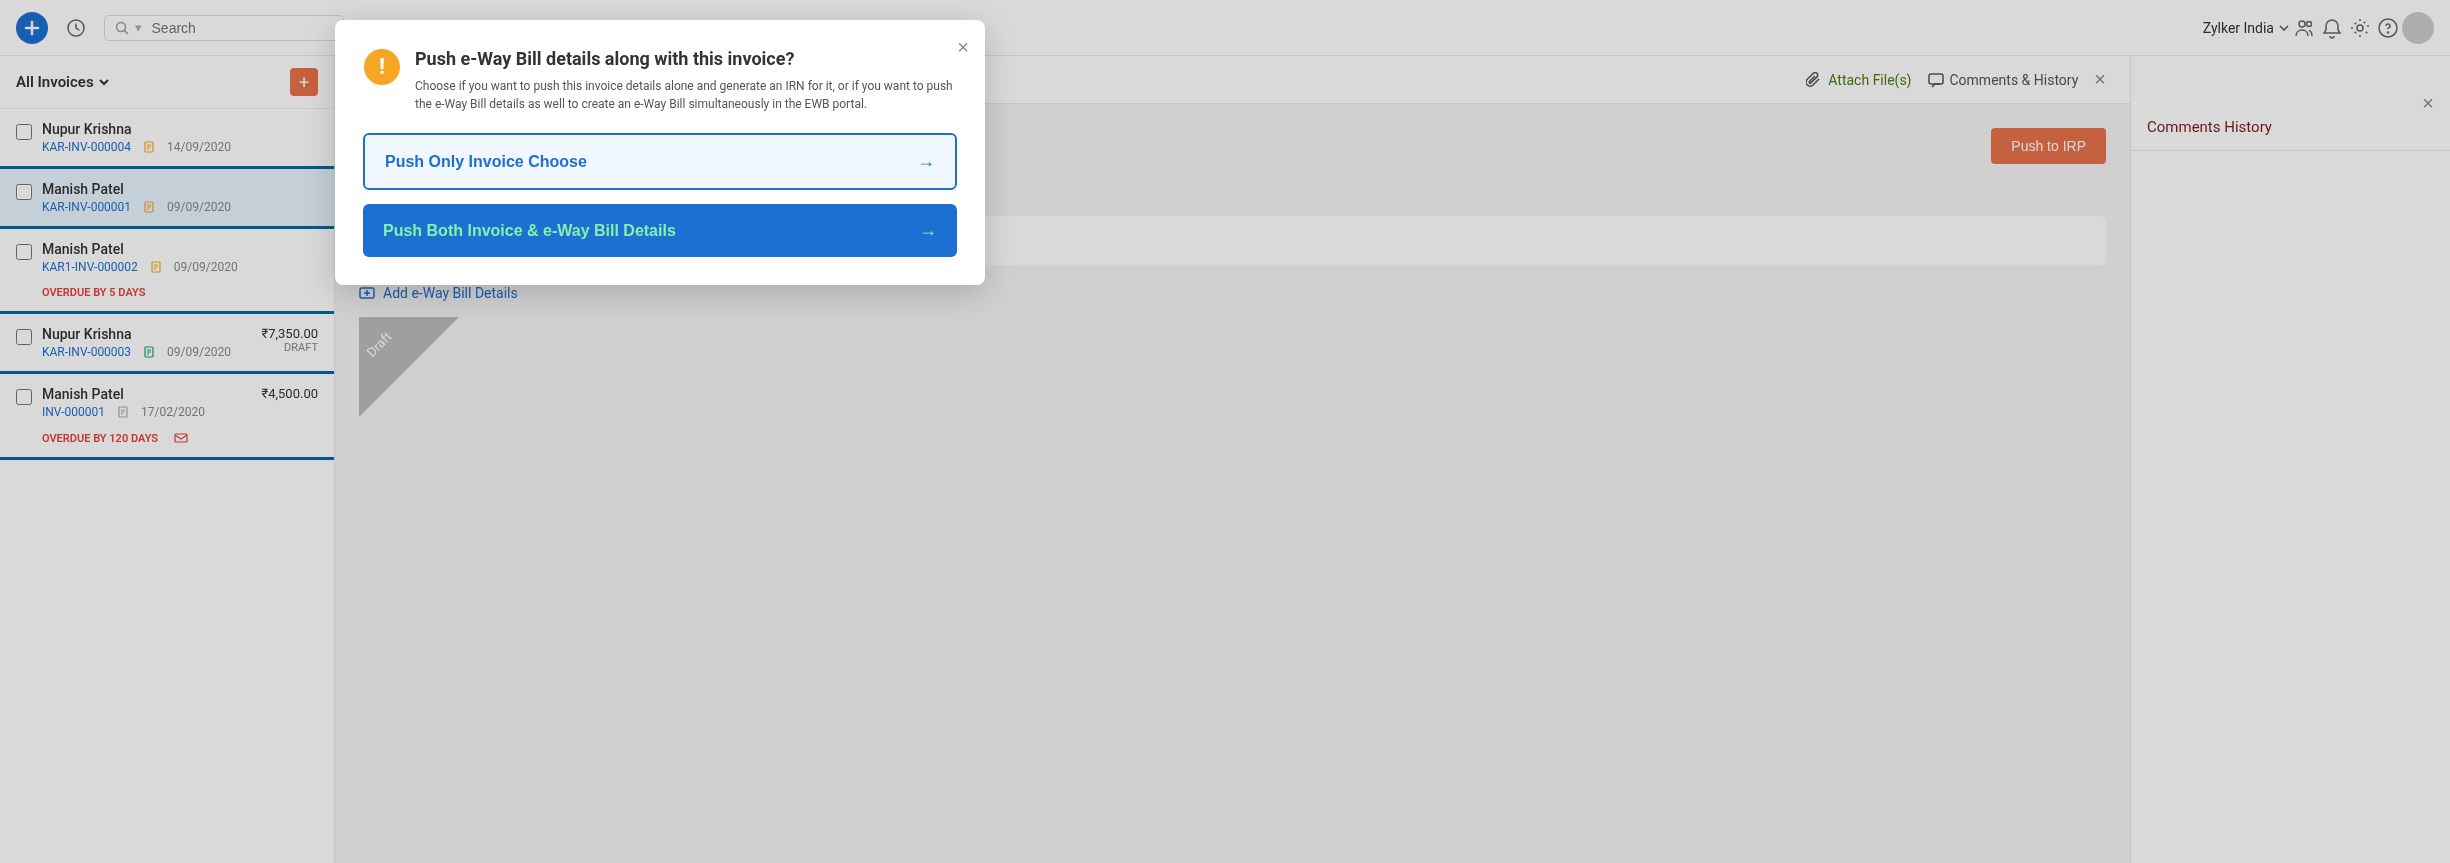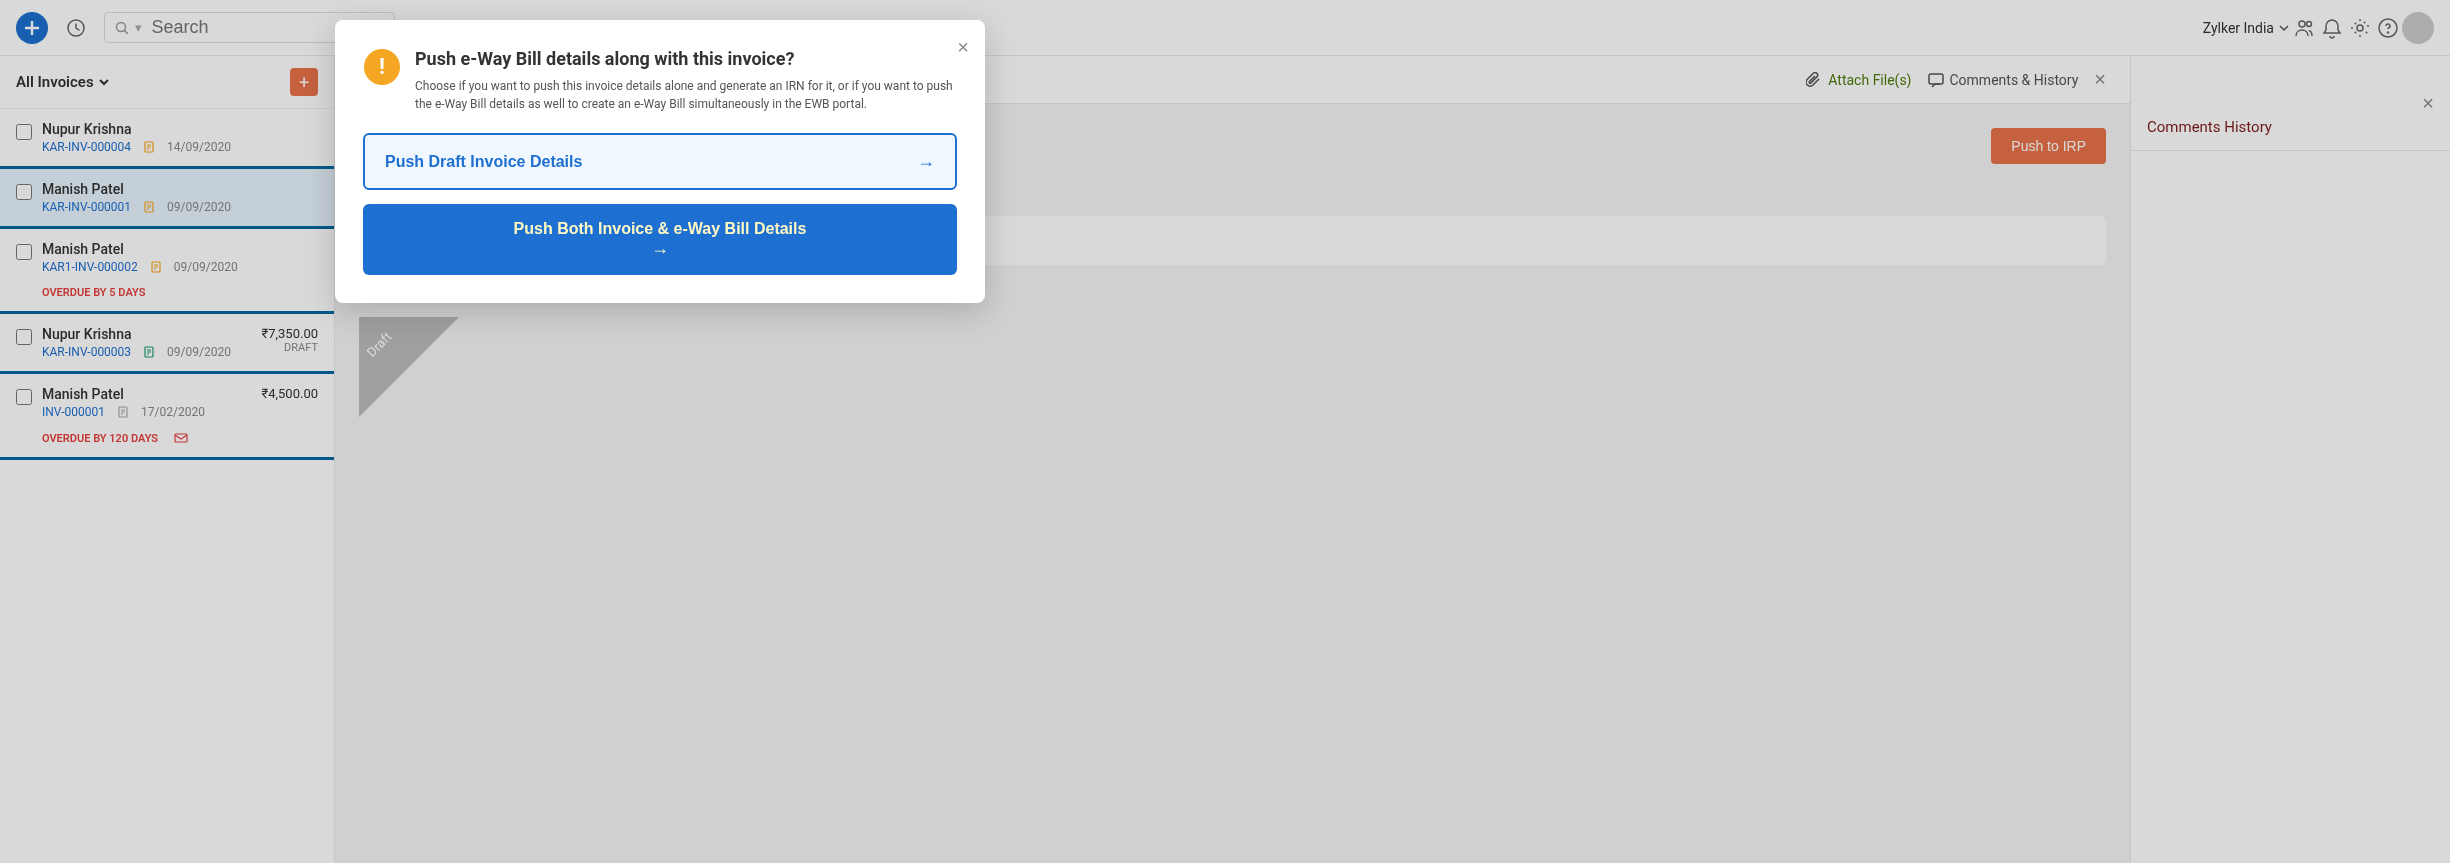--- a/index.html
+++ b/index.html
@@ -50,21 +50,21 @@
     
     .modal-overlay { position: absolute; top: 0; left: 0; right: 0; bottom: 0; z-index: 100; }
     .modal-backdrop { position: absolute; top: 0; left: 0; right: 0; bottom: 0; background: rgba(0,0,0,0.15); }
     .modal { position: absolute; top: 20px; left: 335px; background: white; border-radius: 8px; padding: 28px; width: 650px; box-shadow: 0 8px 32px rgba(0,0,0,0.18); z-index: 101; }
     .modal-header { display: flex; align-items: flex-start; gap: 14px; margin-bottom: 20px; }
     .warning-icon { width: 38px; height: 38px; flex-shrink: 0; }
     .modal-title { font-size: 18px; font-weight: 700; color: #333; margin-bottom: 8px; }
     .modal-desc { font-size: 12px; color: #555; line-height: 1.5; }
     .modal-close { position: absolute; top: 16px; right: 16px; cursor: pointer; color: #888; font-size: 20px; background: none; border: none; }
     .modal-btn-outline { width: 100%; padding: 16px 20px; border: 2px solid #1d6fd1; border-radius: 6px; background: #f0f7ff; color: #1d6fd1; font-size: 16px; font-weight: 600; cursor: pointer; display: flex; align-items: center; justify-content: space-between; margin-bottom: 14px; }
-    .modal-btn-filled { width: 100%; padding: 16px 20px; border: none; border-radius: 6px; background: #1d6fd1; color: #fef9c3; font-size: 16px; font-weight: 600; cursor: pointer; display: flex; align-items: center; justify-content: space-between; flex-direction: column; }
+    .modal-btn-filled { width: 100%; padding: 16px 20px; border: none; border-radius: 6px; background: #1d6fd1; color: #86efac; font-size: 16px; font-weight: 600; cursor: pointer; display: flex; align-items: center; justify-content: space-between; }
     .arrow-icon { font-size: 18px; }
 
     
     .search-icon-svg { width: 14px; height: 14px; }
     .chevron-svg { width: 12px; height: 12px; }
 
     
     .content-inner { display: flex; flex: 1; position: relative; }
     .invoice-content { flex: 1; padding: 0; }
     .content-top-bar { background: #fff; border-bottom: 1px solid #e8e8e8; padding: 12px 24px; display: flex; align-items: center; gap: 16px; }
@@ -106,21 +106,21 @@
           <circle cx="10" cy="10" r="8"></circle>
           <path d="M10 6v4l3 2" stroke-linecap="round"></path>
         </svg>
       </div>
       <div class="search-box">
         <svg class="search-icon-svg" viewBox="0 0 14 14" fill="none" stroke="#999" stroke-width="1.5">
           <circle cx="6" cy="6" r="4.5"></circle>
           <path d="M9.5 9.5l3 3" stroke-linecap="round"></path>
         </svg>
         <span style="color:#aaa;font-size:13px;margin-right:4px;">▾</span>
-        <input type="text" style="font-size: 18px; color: #4d7c0f; border: none; outline: none; background: transparent;" placeholder="Search">
+        <input type="text" style="font-size: 14px; color: #4d7c0f; border: none; outline: none; background: transparent;" placeholder="Search">
       </div>
     </div>
     <div class="top-bar-right">
       <div class="company-name">
         <span>Zylker India</span>
         <svg class="chevron-svg" viewBox="0 0 12 12" fill="none" stroke="#555" stroke-width="1.5">
             <path d="M2 4l4 4 4-4"></path>
           </svg>
       </div>
       <div class="top-icon">
@@ -334,21 +334,21 @@
         <svg class="warning-icon" viewBox="0 0 38 38">
           <circle cx="19" cy="19" r="18" fill="#f5a623"></circle>
           <text x="19" y="26" text-anchor="middle" font-size="22" font-weight="bold" fill="white">!</text>
         </svg>
         <div>
           <div class="modal-title">Push e-Way Bill details along with this invoice?</div>
           <div class="modal-desc">Choose if you want to push this invoice details alone and generate an IRN for it, or if you want to push the e-Way Bill details as well to create an e-Way Bill simultaneously in the EWB portal.</div>
         </div>
       </div>
       <button class="modal-btn-outline">
-        <span>Push Draft Invoice Details</span>
+        <span>Push Only Invoice Choose</span>
         <span class="arrow-icon">→</span>
       </button>
       <button class="modal-btn-filled">
         <span>Push Both Invoice &amp; e-Way Bill Details</span>
         <span class="arrow-icon">→</span>
       </button>
     </div>
   </div>
 </div>
 

